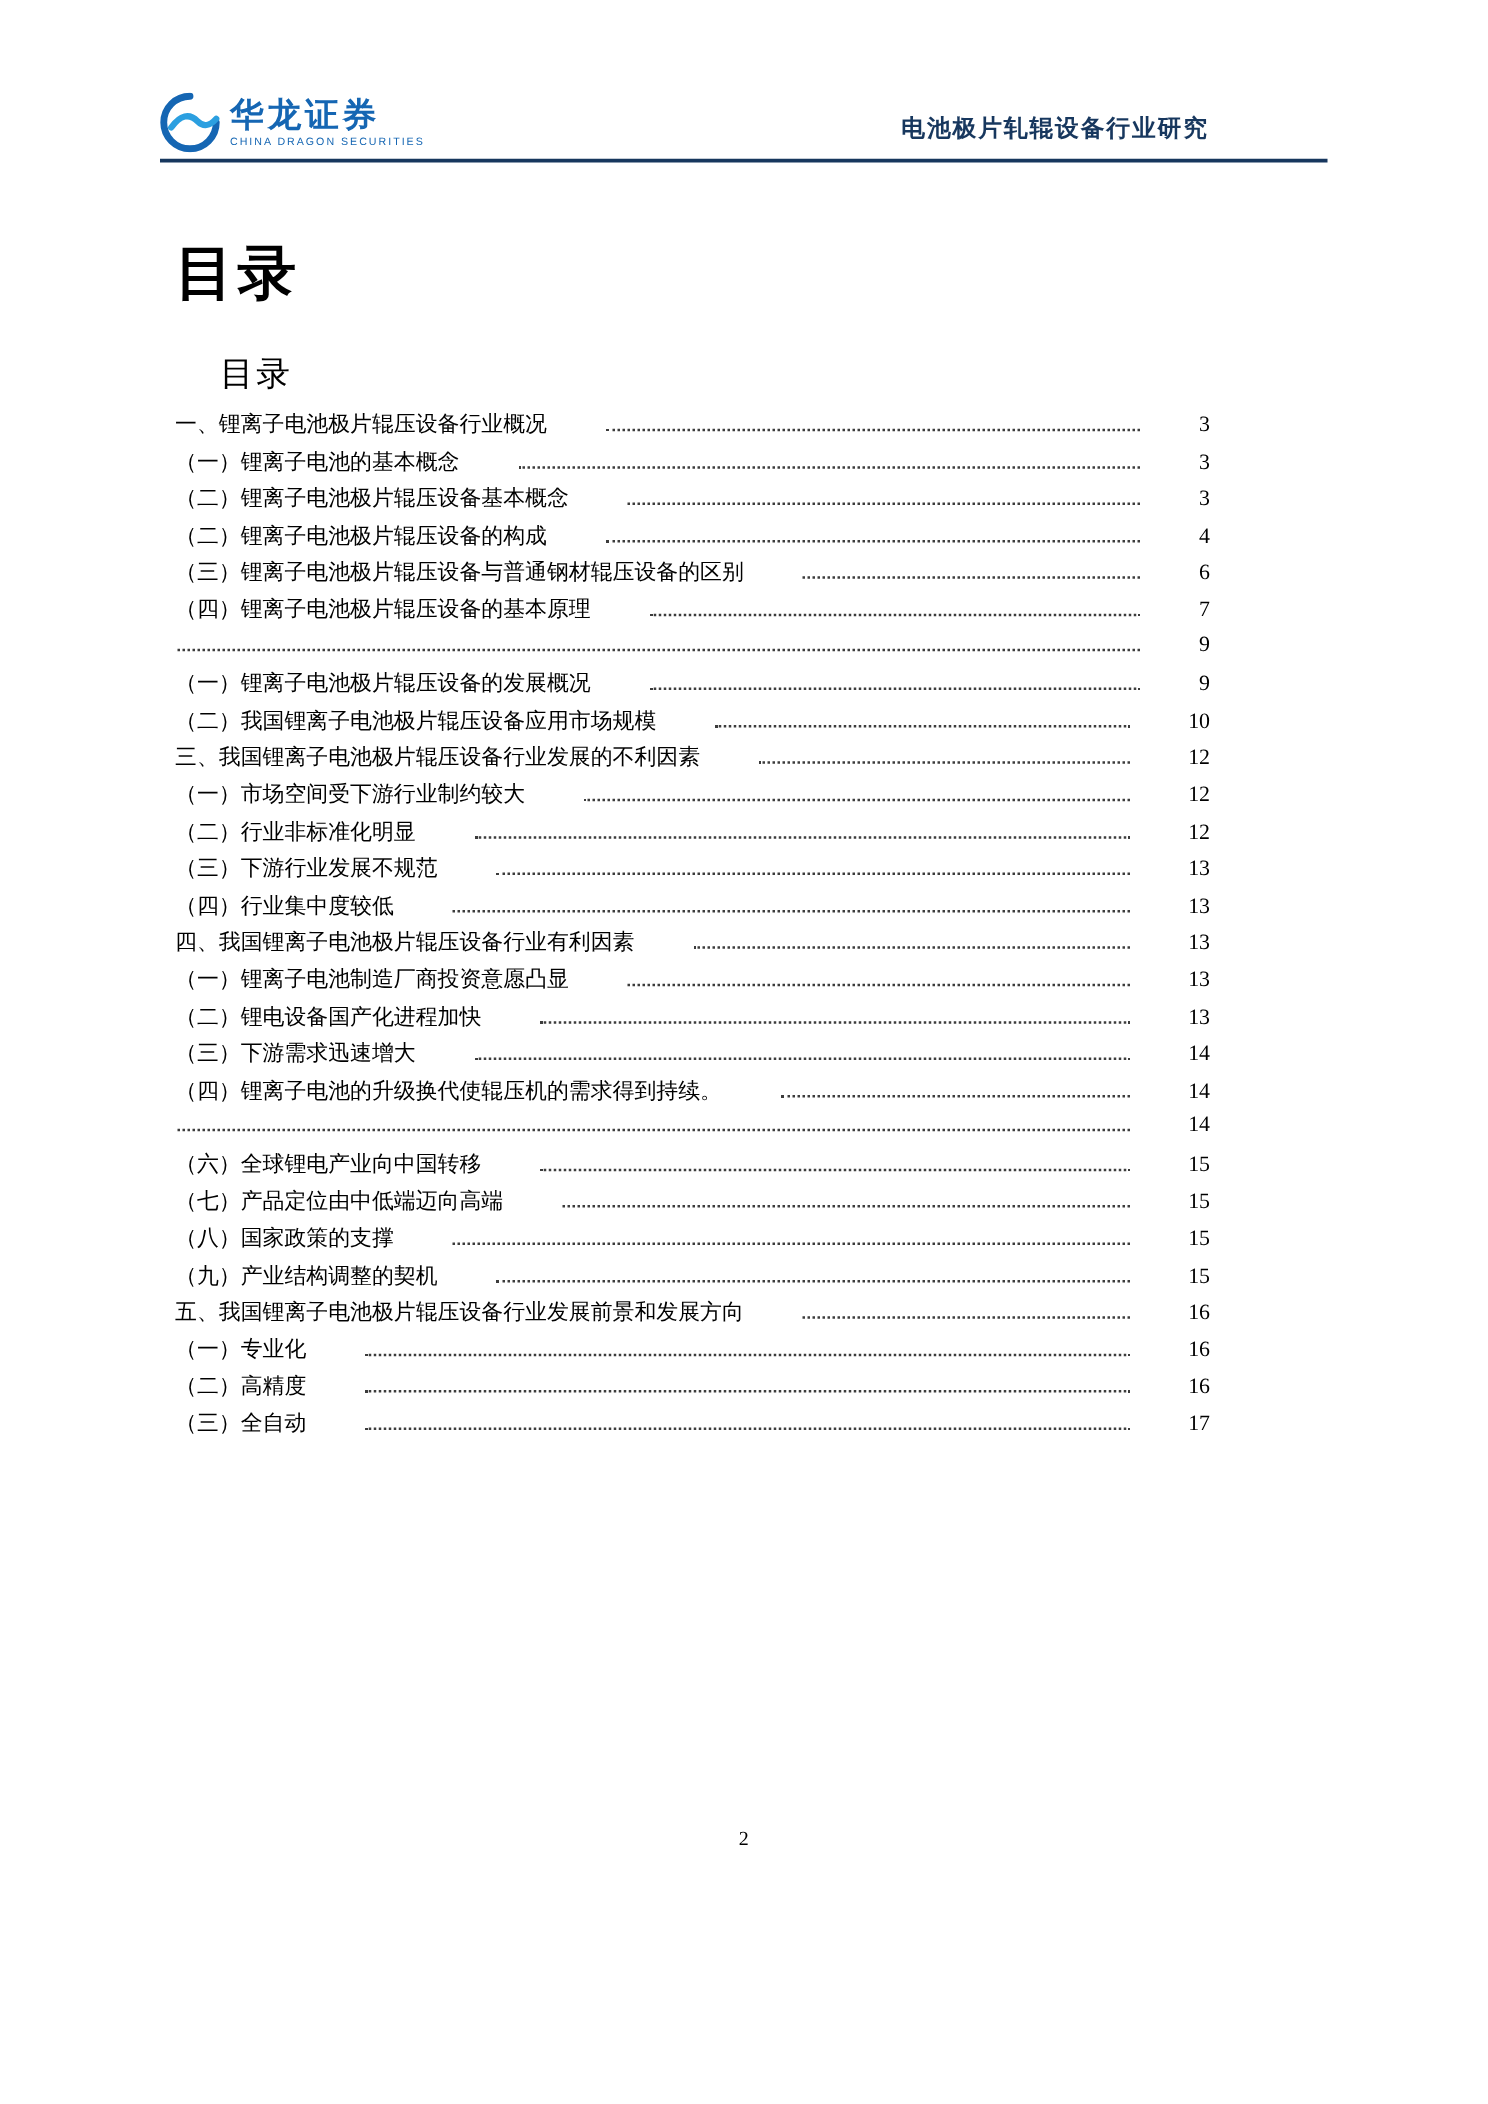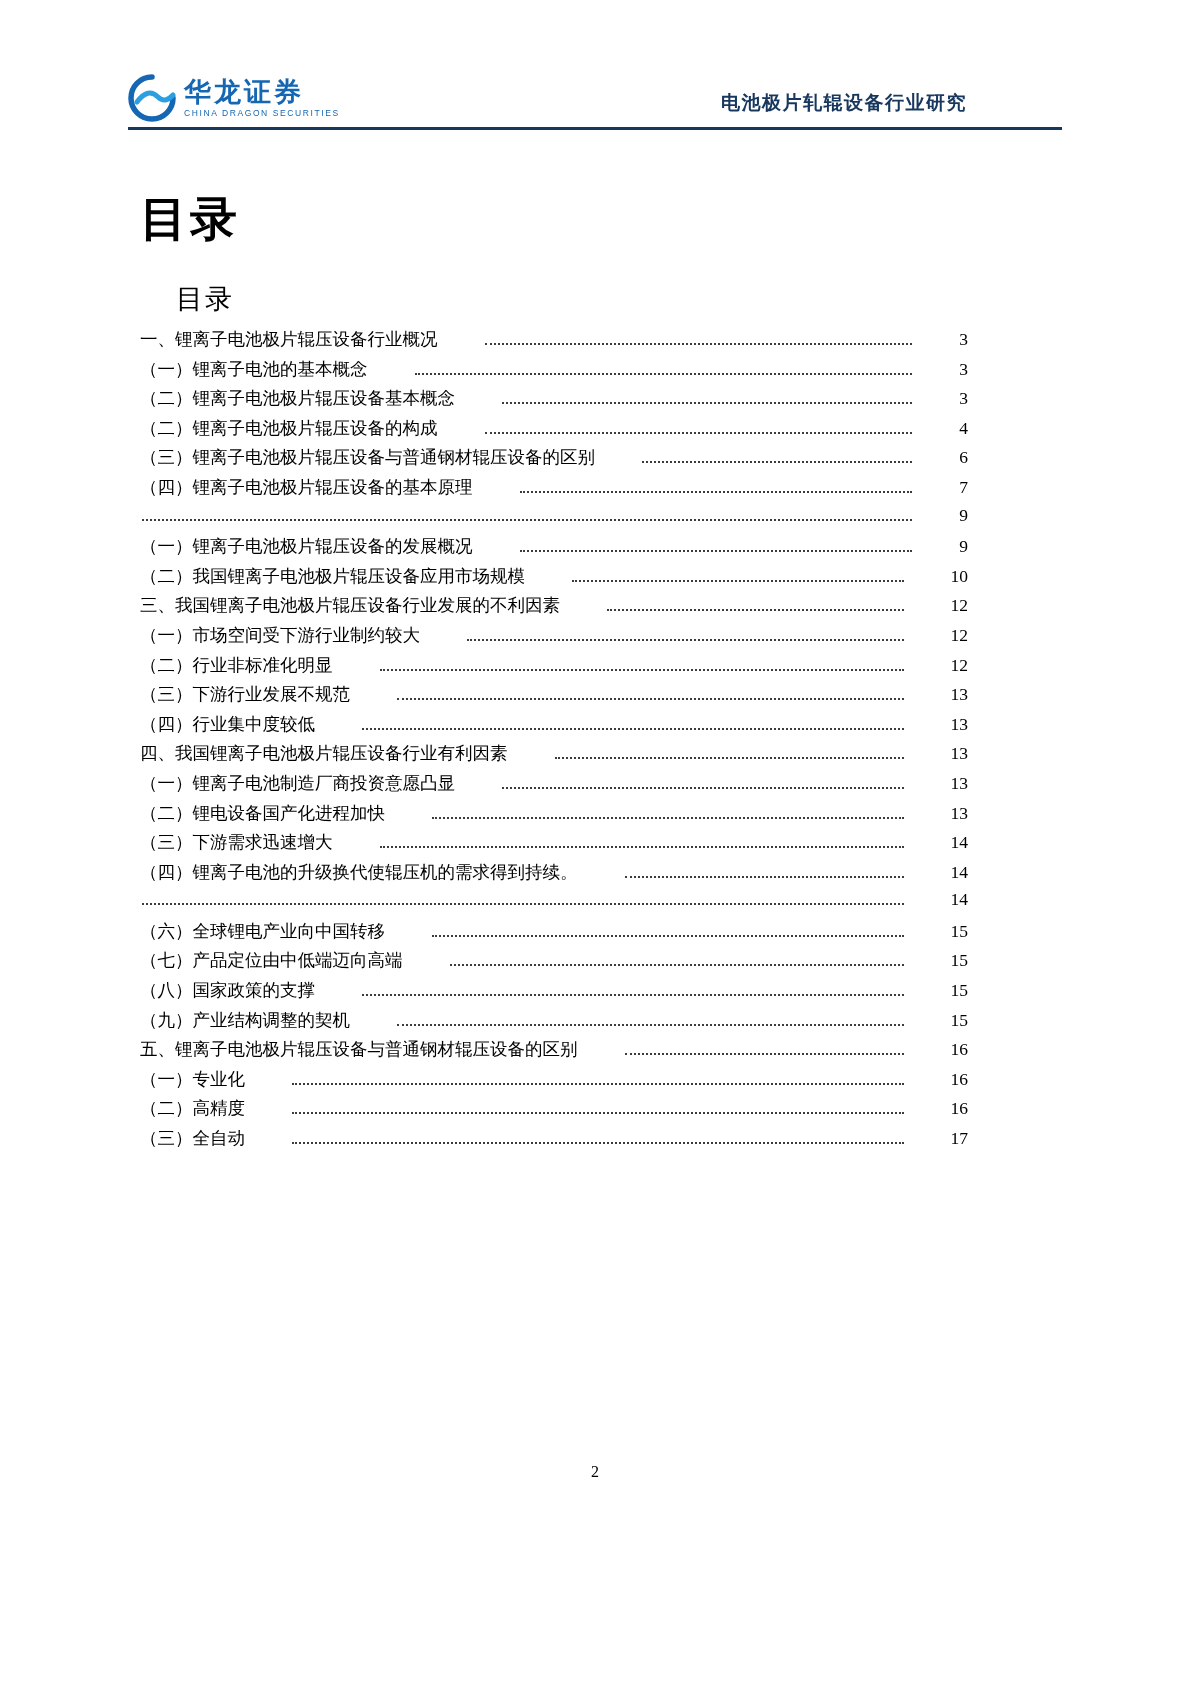--- a/index.html
+++ b/index.html
@@ -250,21 +250,21 @@
         <span class="toc-text">（八）国家政策的支撑</span>
         <span class="toc-leader"></span>
         <span class="toc-page">15</span>
       </div>
       <div class="toc-row toc-level-2">
         <span class="toc-text">（九）产业结构调整的契机</span>
         <span class="toc-leader"></span>
         <span class="toc-page">15</span>
       </div>
       <div class="toc-row toc-level-1">
-        <span class="toc-text">五、锂离子电池极片辊压设备与普通钢材辊压设备的区别</span>
+        <span class="toc-text">五、我国锂离子电池极片辊压设备行业发展前景和发展方向</span>
         <span class="toc-leader"></span>
         <span class="toc-page">16</span>
       </div>
       <div class="toc-row toc-level-2">
         <span class="toc-text">（一）专业化</span>
         <span class="toc-leader"></span>
         <span class="toc-page">16</span>
       </div>
       <div class="toc-row toc-level-2">
         <span class="toc-text">（二）高精度</span>

